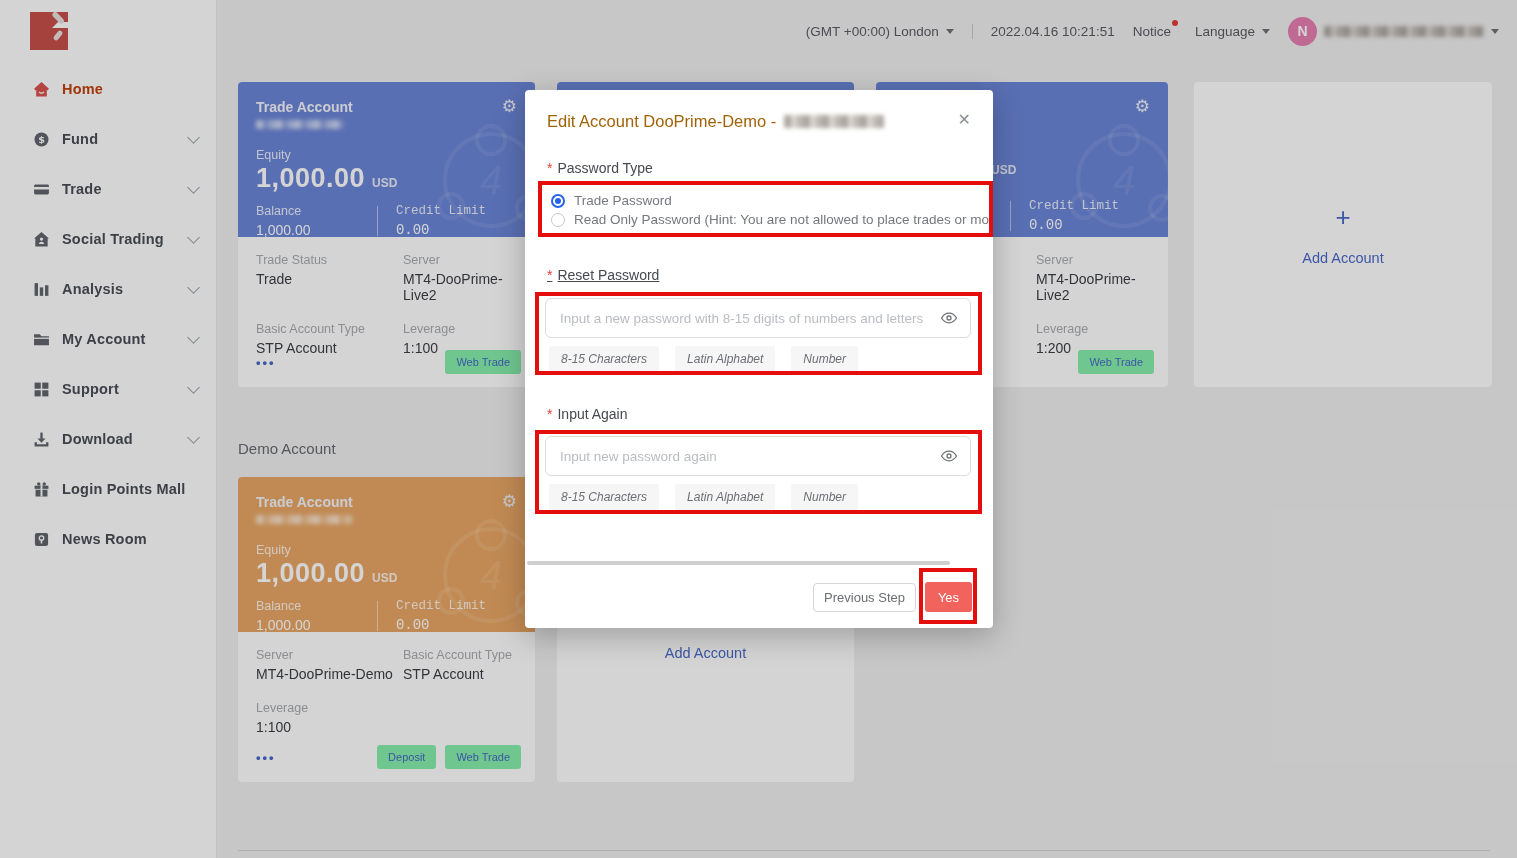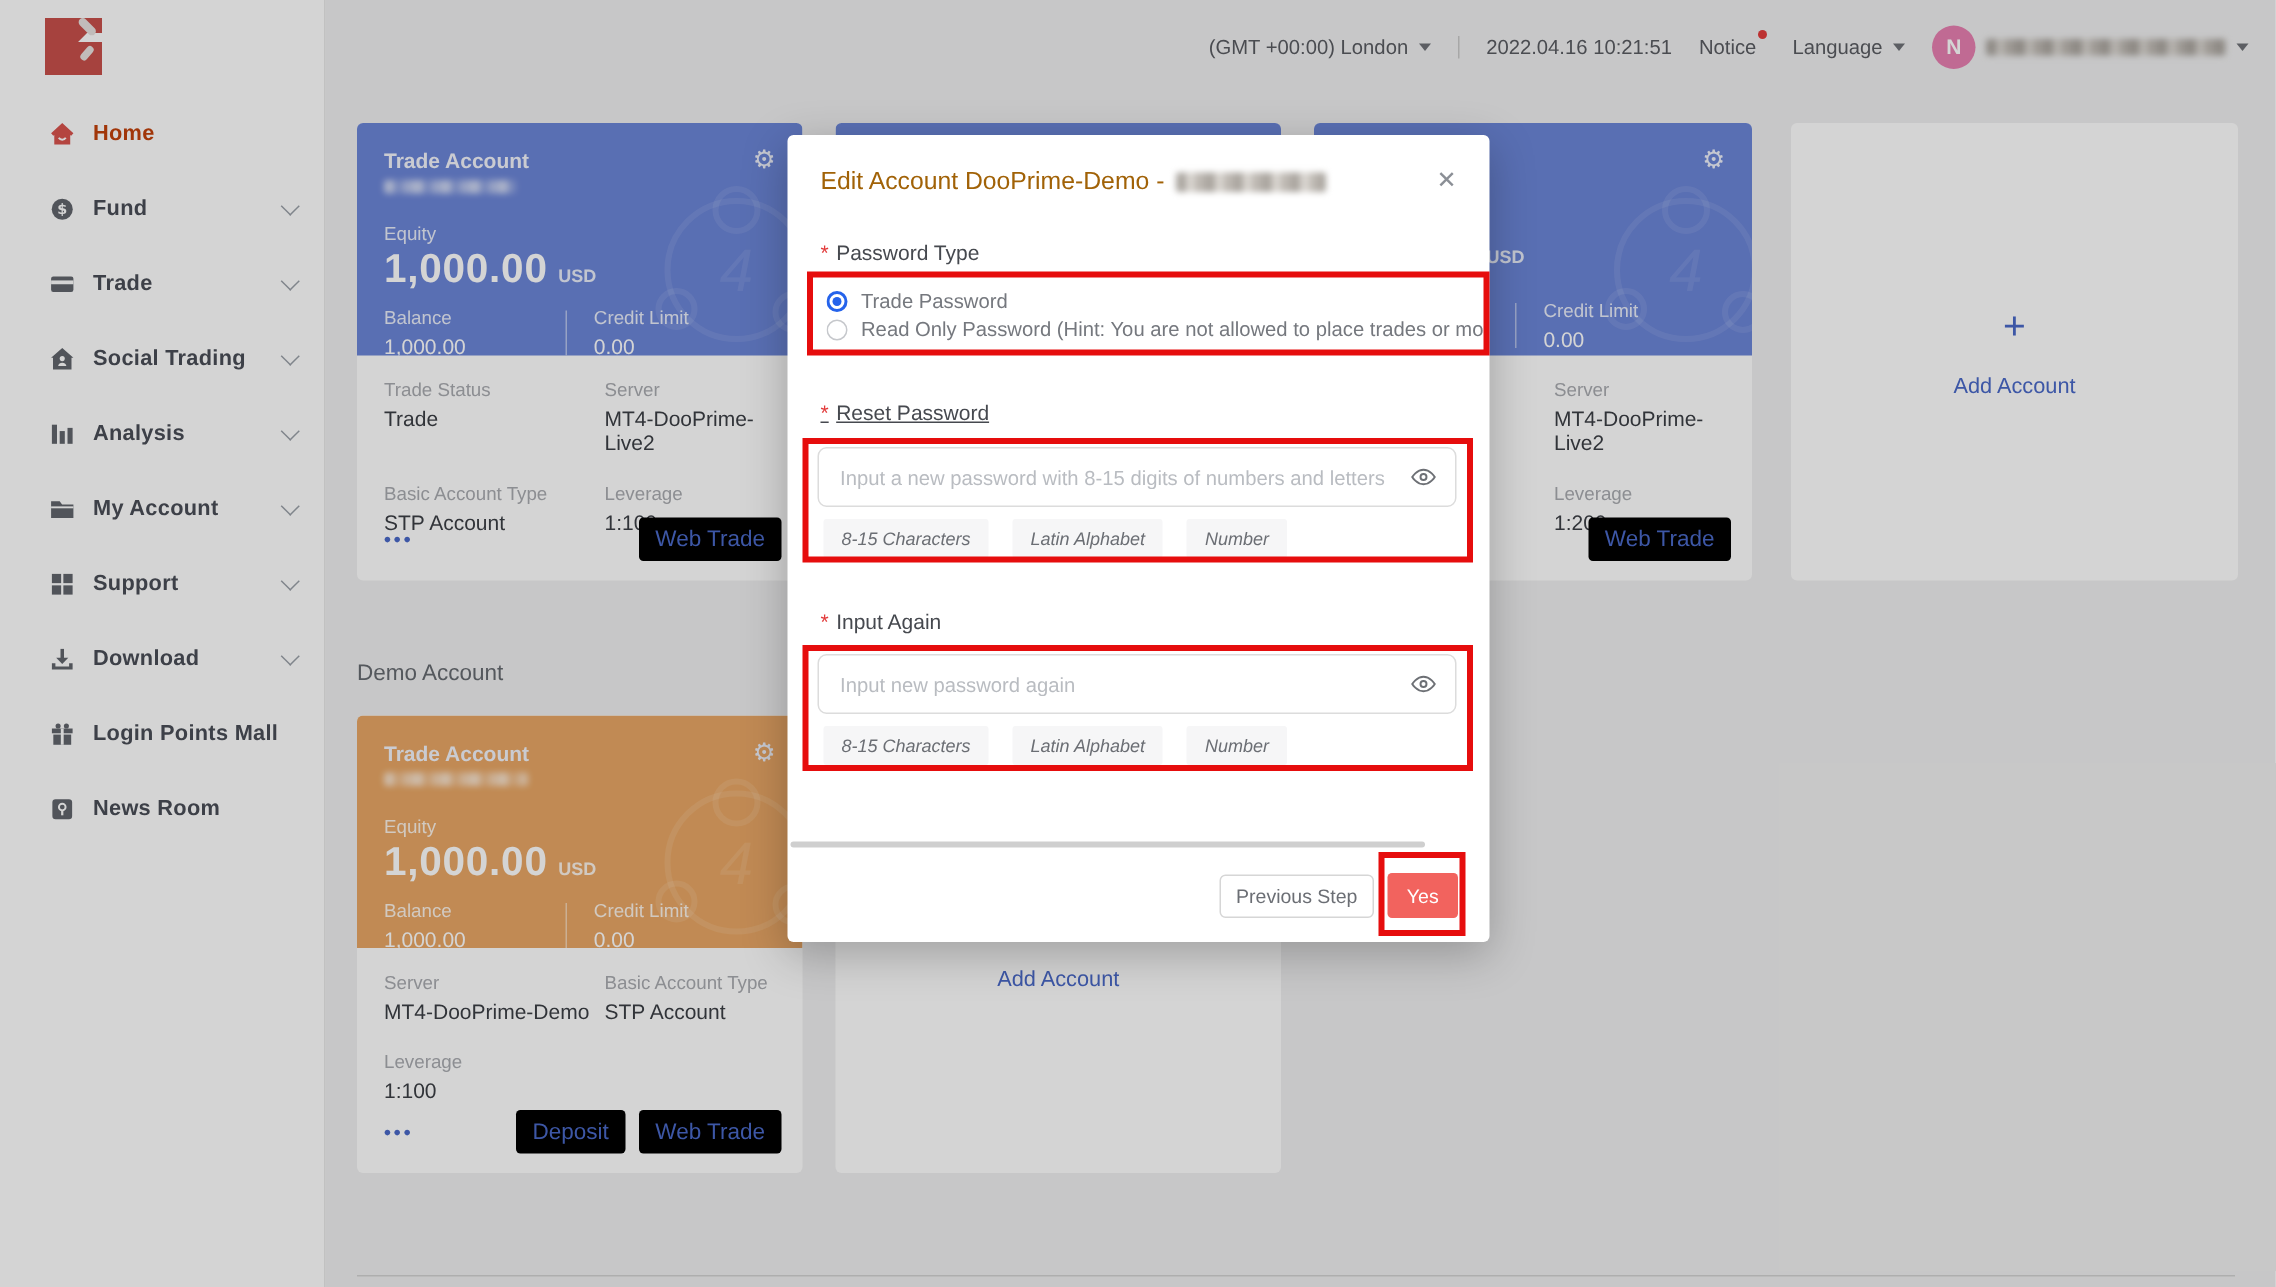--- a/index.html
+++ b/index.html
@@ -40,32 +40,32 @@
   .ch-toprow{display:flex;align-items:flex-end;justify-content:space-between;}
   .ch-title{font-size:14px;color:#f3f5fc;font-weight:600;}
   .gear{font-size:17px;color:#eef1fb;line-height:1;cursor:pointer;}
   .equity-label{margin-top:15px;font-size:12.5px;color:rgba(255,255,255,.85);}
   .equity-row{display:flex;align-items:baseline;margin-top:1px;}
   .equity-val{font-size:27px;font-weight:700;color:#ffffff;letter-spacing:.5px;}
   .equity-cur{font-size:12px;color:rgba(255,255,255,.85);margin-left:7px;font-weight:600;}
   .bc-row{display:flex;margin-top:10px;}
   .bc-col{width:148px;}
   .bc-div{width:1px;background:rgba(255,255,255,.5);margin:2px 0;}
-  .bc-col2{padding-left:18px;}
+  .bc-col2{padding-left:18px;font-family:Liberation Mono, monospace;}
   .bc-label{font-size:12.5px;color:rgba(255,255,255,.85);}
   .bc-val{font-size:14px;color:#ffffff;margin-top:4px;}
   .watermark{position:absolute;right:-18px;top:28px;opacity:.85;pointer-events:none;}
   .card-body{position:relative;height:150px;padding:16px 18px 0;box-sizing:border-box;}
   .cb-grid{display:grid;grid-template-columns:147px 1fr;row-gap:19px;}
   .cb-label{font-size:12.5px;color:#a9abb0;}
   .cb-val{font-size:14px;color:#3c3f45;margin-top:4px;}
   .cb-footer{position:absolute;left:18px;right:14px;bottom:13px;display:flex;align-items:center;justify-content:space-between;}
   .dots{color:#4a69c8;font-size:13px;letter-spacing:2px;cursor:pointer;font-weight:700;}
   .actions{display:flex;gap:9px;}
-  .act-btn{background:#000000;color:#4a69c8;font-size:15px;padding:6px 11px;border-radius:3px;cursor:pointer;}
+  .act-btn{background:#86efac;color:#4a69c8;font-size:11px;padding:6px 11px;border-radius:3px;cursor:pointer;}
   .section-title{position:absolute;left:22px;top:378px;font-size:15px;color:#666a70;}
   .add-panel{display:flex;flex-direction:column;align-items:center;justify-content:center;gap:20px;cursor:pointer;}
   .plus{font-size:26px;color:#4a69c8;font-weight:400;line-height:1;}
   .add-label{font-size:14.5px;color:#4a69c8;}
   .bottom-line{position:absolute;left:22px;top:788px;width:1252px;height:1px;background:#d2d2d2;}
   
   .overlay{position:absolute;inset:0;background:rgba(0,0,0,.17);z-index:50;}
   .modal{position:absolute;left:525px;top:90px;width:468px;height:538px;background:#fff;border-radius:4px;
          box-shadow:0 8px 30px rgba(0,0,0,.25);z-index:60;}
   .m-title{position:absolute;left:22px;top:22px;font-size:16.5px;color:#a16207;display:flex;align-items:center;gap:8px;white-space:nowrap;}

